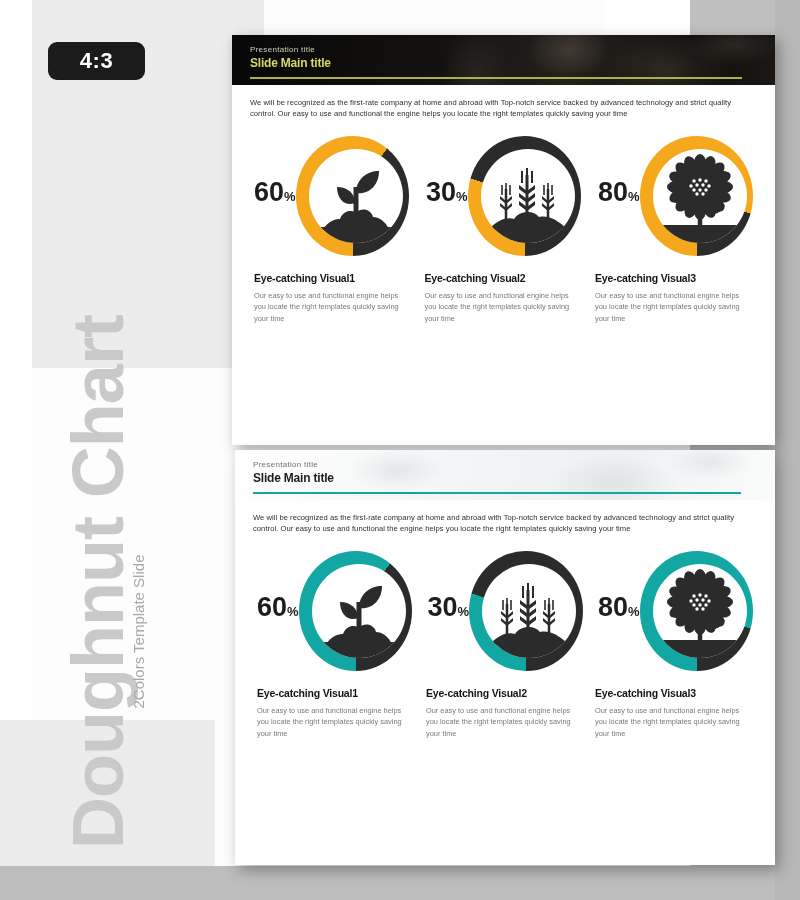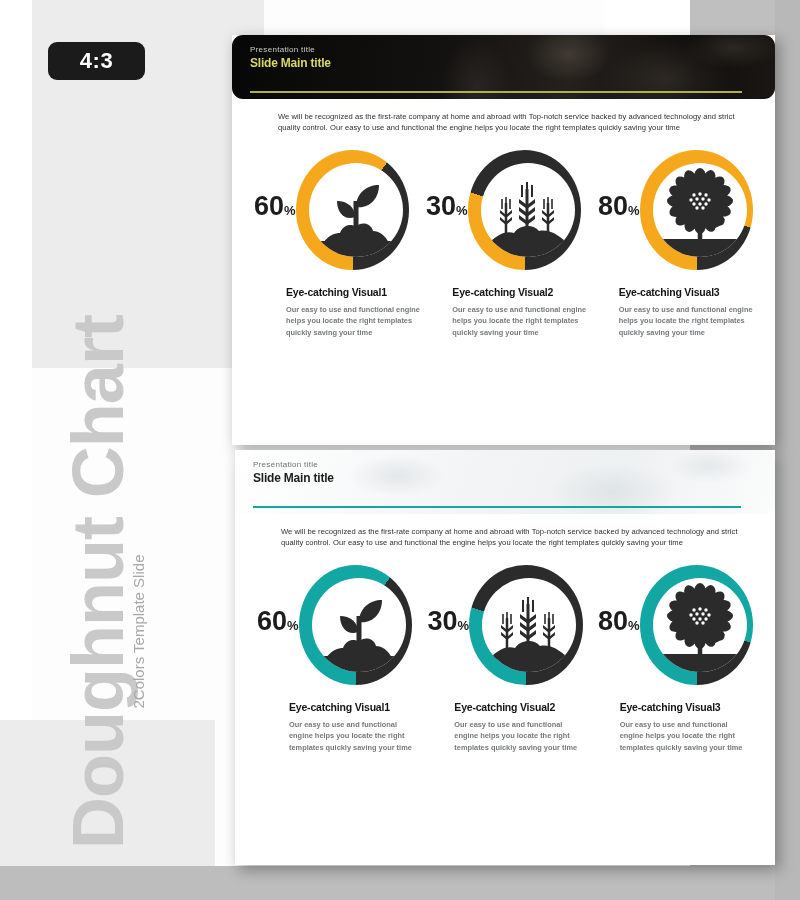--- a/index.html
+++ b/index.html
@@ -43,21 +43,21 @@
   
   .slide{
     position:absolute;background:#ffffff;
     box-shadow:4px 5px 14px rgba(0,0,0,.33);
     overflow:hidden;
   }
   #slide-dark{left:232px;top:35px;width:543px;height:410px;}
   #slide-light{left:235px;top:450px;width:540px;height:415px;}
 
   
-  .slide-header{position:relative;width:100%;height:64px;overflow:hidden;border-radius:11px;}
+  .slide-header{position:relative;width:100%;height:50px;overflow:hidden;}
   .hdr-dark{
     background:#0d0d0d;
     background-image:
       radial-gradient(ellipse 60px 40px at 62% 30%, rgba(90,80,70,.55), transparent 70%),
       radial-gradient(ellipse 90px 55px at 80% 70%, rgba(70,62,55,.5), transparent 72%),
       radial-gradient(ellipse 50px 70px at 45% 80%, rgba(60,55,50,.45), transparent 70%),
       radial-gradient(ellipse 70px 30px at 92% 20%, rgba(80,70,60,.4), transparent 70%),
       linear-gradient(100deg,#070707 0%,#141210 40%,#24201c 62%,#100e0c 85%,#1a1714 100%);
   }
   .hdr-light{
@@ -73,44 +73,44 @@
   .main-title{font-size:12px;font-weight:bold;margin:0;letter-spacing:-.2px;}
   .dark .pres-title{color:#cfcfc4;}
   .dark .main-title{color:#d8d86a;}
   .light .pres-title{color:#6d7175;}
   .light .main-title{color:#1c1c1c;}
   .accent-rule{position:absolute;left:18px;bottom:6px;height:2px;}
   .dark .accent-rule{width:492px;background:#aeb04a;}
   .light .accent-rule{width:488px;background:#12a7a2;}
 
   
-  .slide-body{padding:12px 18px 0 18px;margin-left:28px;}
+  .slide-body{padding:12px 18px 0 18px;}
   .lead-text{
     font-size:7.6px;line-height:1.5;color:#2e2e2e;margin:0;
     letter-spacing:.05px;
   }
 
   
   .donut-row{display:flex;justify-content:space-between;padding:16px 22px 0 22px;}
   .donut-col{width:155px;display:flex;align-items:center;}
   .pct{font-size:27px;font-weight:bold;color:#1d1d1d;line-height:1;margin-bottom:7px;}
   .pct .unit{font-size:13px;font-weight:bold;}
   .donut-wrap{position:relative;width:120px;height:120px;}
   .donut-ring{position:absolute;inset:0;border-radius:50%;}
   .donut-hole{
     position:absolute;left:13px;top:13px;width:94px;height:94px;
     border-radius:50%;background:#fff;overflow:hidden;
   }
   .icon-svg{position:absolute;left:0;top:0;}
 
   
   .caption-row{display:flex;justify-content:space-between;padding:16px 22px 0 22px;}
-  .cap-col{width:158px;margin-left:32px;}
+  .cap-col{width:158px;}
   .cap-title{font-size:10.5px;font-weight:bold;color:#141414;margin:0 0 6px 0;letter-spacing:-.2px;}
-  .cap-text{font-size:7.4px;line-height:1.55;color:#77797c;margin:0;font-weight:bold;}
+  .cap-text{font-size:7.4px;line-height:1.55;color:#77797c;margin:0;}
 </style>
 </head>
 <body>
 
 <div class="bg-layer" id="bg-base"></div>
 <div class="bg-layer" id="bg-white-mid"></div>
 <div class="bg-layer" id="bg-white-left"></div>
 <div class="bg-layer" id="bg-grey-topleft"></div>
 <div class="bg-layer" id="bg-grey-bottomleft"></div>
 <div class="bg-layer" id="bg-white-topright"></div>

